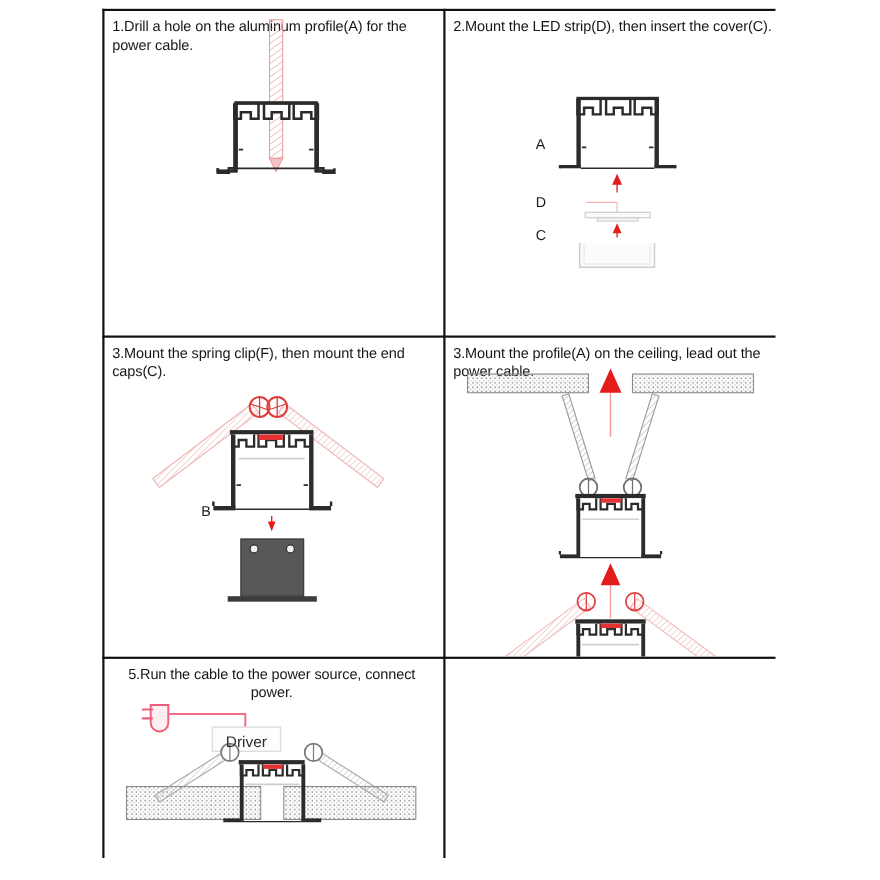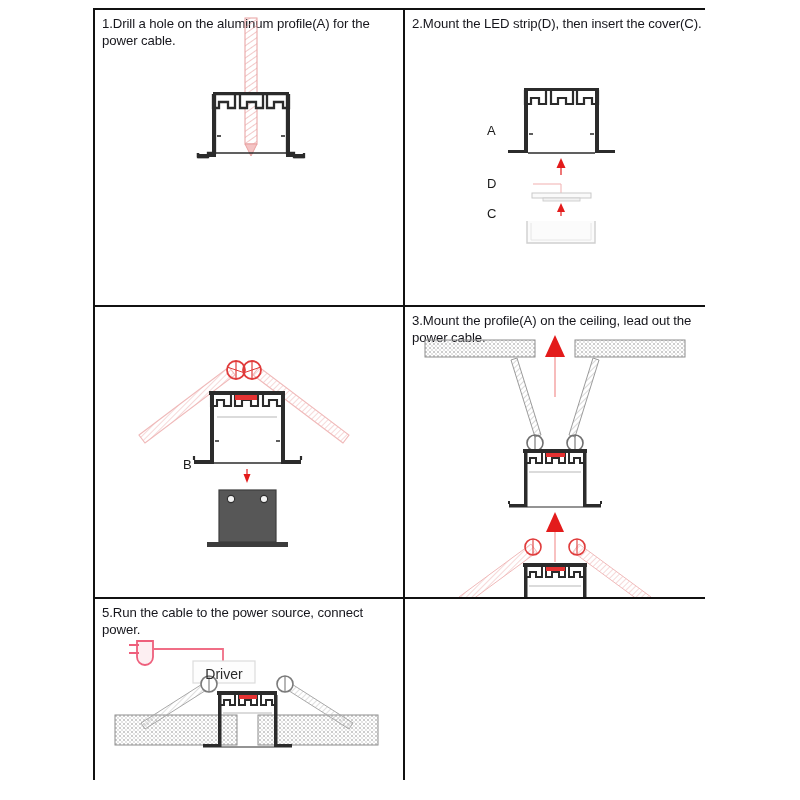--- a/index.html
+++ b/index.html
@@ -148,20 +148,21 @@
       </g>
 
       <g>
         <path d="M122 209 L122 231 L190 231 L190 209" fill="#fbfbfb" stroke="#cfcfcf" stroke-width="1.4"></path>
         <path d="M126 211 L126 228 L186 228 L186 211" fill="none" stroke="#e6e6e6" stroke-width="1"></path>
       </g>
     </svg>
   </div>
 
   <div class="cell" style="left:95px; top:307px; width:308px; height:290px;">
+    <div class="cell-text">3.Mount the spring clip(F), then mount the end caps(C).</div>
     <span class="label" style="left:88px; top:150px;">B</span>
     <svg class="figure" viewBox="0 0 308 290">
       <defs>
         <pattern id="cliphatch" width="4" height="4" patternTransform="rotate(45)" patternUnits="userSpaceOnUse">
           <line x1="0" y1="0" x2="0" y2="4" stroke="#edb3b3" stroke-width="1"></line>
         </pattern>
       </defs>
 
       <g>
         <path d="M44 128 L134 60 L140 68 L50 136 Z" fill="url(#cliphatch)" stroke="#f0b9b9" stroke-width="1.1"></path>
@@ -282,21 +283,21 @@
           <path d="M164 260 L164 270 L169 270 L169 265 L175 265 L175 270 L180 270 L180 260"></path>
         </g>
         <rect x="141" y="260" width="19" height="4" fill="#e63232"></rect>
         <rect x="119" y="260" width="3.5" height="30" fill="#2b2b2b"></rect>
         <rect x="178" y="260" width="3.5" height="30" fill="#2b2b2b"></rect>
         <path d="M124 279 L176 279" stroke="#cfcfcf" stroke-width="1.5"></path>
       </g>
     </svg>
   </div>
 
-  <div class="cell" style="left:95px; top:599px; width:308px; height:181px;">
+  <div class="cell" style="left:95px; top:599px; width:308px; height:181px;text-align:center;">
     <div class="cell-text">5.Run the cable to the power source, connect power.</div>
     <svg class="figure" viewBox="0 0 308 181">
       <defs>
         <pattern id="ceil5" width="4" height="4" patternUnits="userSpaceOnUse">
           <circle cx="1" cy="1" r="0.8" fill="#8d8d8d"></circle>
           <circle cx="3" cy="3" r="0.65" fill="#b2b2b2"></circle>
         </pattern>
         <pattern id="clip5" width="4" height="4" patternTransform="rotate(45)" patternUnits="userSpaceOnUse">
           <line x1="0" y1="0" x2="0" y2="4" stroke="#b8b8b8" stroke-width="0.9"></line>
         </pattern>

